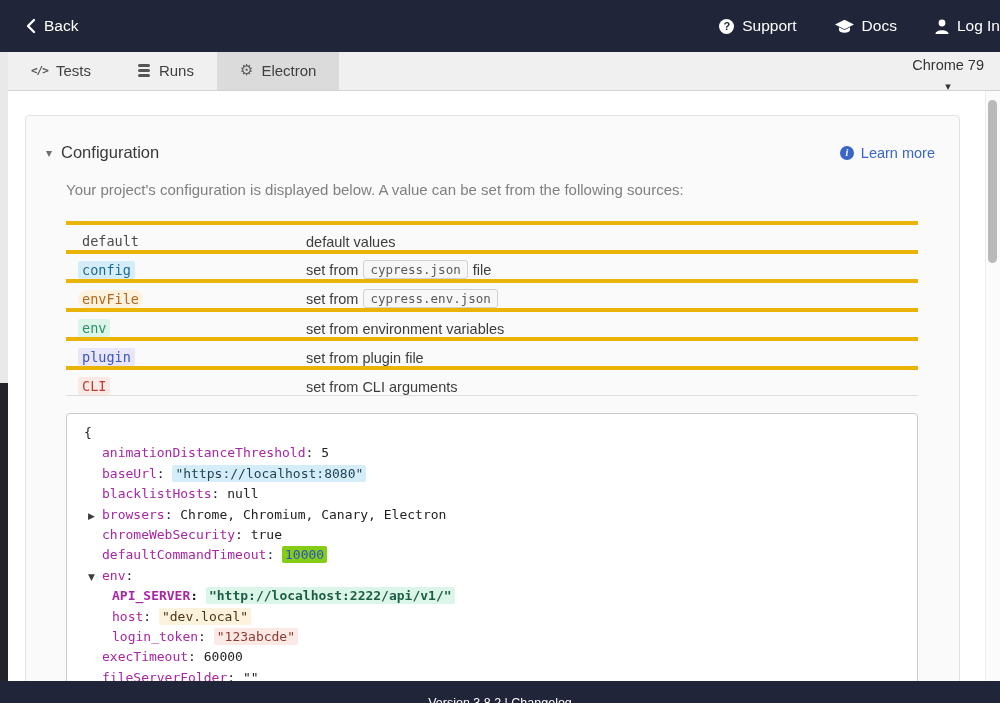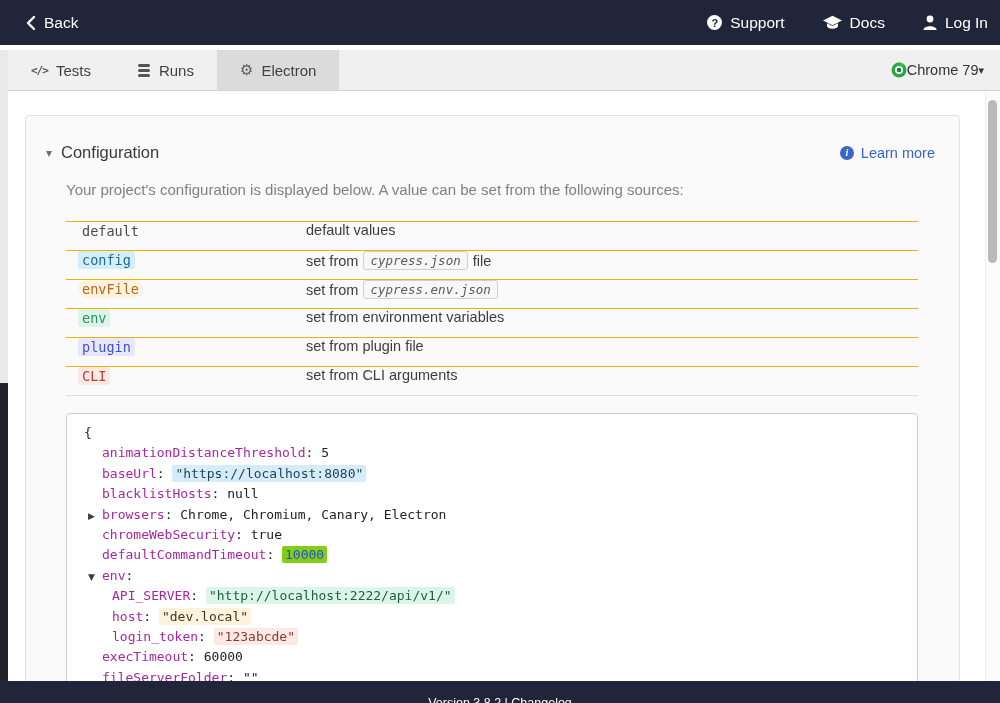--- a/index.html
+++ b/index.html
@@ -5,23 +5,23 @@
   * { margin:0; padding:0; box-sizing:border-box; }
   html,body { width:1000px; height:703px; }
   body {
     font-family:"Liberation Sans", sans-serif;
     position:relative; overflow:hidden; background:#fff; color:#333;
   }
   .mono { font-family:"DejaVu Sans Mono", monospace; }
 
   
   .topbar {
-    position:absolute; top:0; left:0; width:1000px; height:45px;
+    position:absolute; top:0; left:0; width:1000px; height:52px;
     background:#212539; color:#fff; display:flex; align-items:center;
-    justify-content:space-between; padding:0 12px 0 26px; z-index:30;
+    justify-content:space-between; padding:0 0 0 26px; z-index:30;
   }
   .back { display:flex; align-items:center; gap:8px; font-size:15.5px; font-weight:500; cursor:pointer; }
   .topnav { display:flex; align-items:center; gap:38px; }
   .topnav-item { display:flex; align-items:center; gap:8px; font-size:15.5px; font-weight:500; cursor:pointer; }
   .q-circle {
     width:15px; height:15px; border-radius:50%; background:#fff; color:#212539;
     font-size:11px; font-weight:bold; display:flex; align-items:center; justify-content:center;
   }
 
   
@@ -31,22 +31,22 @@
     display:flex; align-items:stretch; z-index:20;
   }
   .tab {
     display:flex; align-items:center; gap:8px; padding:0 23px;
     font-size:15px; color:#404040; cursor:pointer;
   }
   .tab.active { background:#dbdbdb; }
   .tab-icon-code { font-family:"DejaVu Sans Mono", monospace; font-size:11px; font-weight:bold; color:#555; letter-spacing:-1px; }
   .gear-glyph { font-family:"DejaVu Sans", sans-serif; font-size:15px; color:#5c5c5c; line-height:1; }
   .browser-select {
-    margin-left:auto; display:flex; align-items:center; 
-    padding:0 16px; font-size:14.5px; color:#333; cursor:pointer;
+    margin-left:auto; display:flex; align-items:center; gap:7px;
+    padding:0 16px; font-size:14.5px; color:#333; cursor:pointer;flex-direction:column;
   }
   .caret-down { font-family:"DejaVu Sans", sans-serif; font-size:11px; color:#333; }
 
   
   .sliver { position:absolute; left:0; width:8px; z-index:10; }
   .sliver.light { top:50px; height:333px; background:#e9e9e9; }
   .sliver.dark  { top:383px; height:298px; background:#232329; }
 
   
   .main { position:absolute; top:91px; left:8px; right:0; bottom:22px; background:#fff; overflow:hidden; z-index:5; }
@@ -61,30 +61,30 @@
   .learn-more { display:flex; align-items:center; gap:7px; color:#3a66c8; font-size:14.5px; cursor:pointer; }
   .info-circle {
     width:14px; height:14px; border-radius:50%; background:#3a66c8; color:#fff;
     font-size:10px; font-weight:bold; font-family:"Liberation Serif", serif;
     display:flex; align-items:center; justify-content:center; font-style:italic;
   }
   .desc { margin:19px 0 0 40px; font-size:15px; color:#808080; }
 
   
   .sources { margin:23px 0 0 40px; width:852px; border-bottom:1px solid #dedede; }
-  .trow { display:flex; align-items:flex-start; height:29px; border-top:1px solid #eab308; }
+  .trow { display:flex; align-items:flex-end; height:29px; border-top:4px solid #eab308; }
   .tkey {
     width:240px; padding-left:12px; font-size:13.5px;
     display:flex; align-items:center; flex-shrink:0;
   }
   .tkey .pill { padding:1px 4px; border-radius:2px; }
   .tdesc { font-size:14.5px; color:#3d3d3d; display:flex; align-items:center; gap:5px; }
   .chip {
     font-family:"DejaVu Sans Mono", monospace; font-size:12.5px; color:#5a5a5a;
-    background:#f7f7f7; border:1px solid #d0d0d0; border-radius:3px; padding:1px 6px;font-style:italic;
+    background:#f7f7f7; border:1px solid #d0d0d0; border-radius:3px; padding:1px 6px;
   }
 
   
   .codebox {
     margin:17px 0 0 40px; width:852px; height:330px;
     background:#fff; border:1px solid #ccc; border-radius:4px;
     padding:9px 0 0 17px; overflow:hidden;
   }
   .cline {
     position:relative; font-family:"DejaVu Sans Mono", monospace;
@@ -231,21 +231,21 @@
 
     <div class="codebox">
         <div class="cline" style="padding-left: 0px;">{</div>
         <div class="cline" style="padding-left: 18px;"><span class="ckey">animationDistanceThreshold</span>: <span>5</span></div>
         <div class="cline" style="padding-left: 18px;"><span class="ckey">baseUrl</span>: <span class="cval" style="background: rgb(213, 237, 248); color: rgb(29, 63, 82);">"https://localhost:8080"</span></div>
         <div class="cline" style="padding-left: 18px;"><span class="ckey">blacklistHosts</span>: <span>null</span></div>
         <div class="cline" style="padding-left: 18px;"><span class="arrow" style="left: 4px;">▶</span><span class="ckey">browsers</span>: <span>Chrome, Chromium, Canary, Electron</span></div>
         <div class="cline" style="padding-left: 18px;"><span class="ckey">chromeWebSecurity</span>: <span>true</span></div>
         <div class="cline" style="padding-left: 18px;"><span class="ckey">defaultCommandTimeout</span>: <span class="cval" style="background: #84cc16; color: rgb(43, 80, 200);">10000</span></div>
         <div class="cline" style="padding-left: 18px;"><span class="arrow" style="left: 4px;">▼</span><span class="ckey">env</span>:</div>
-        <div class="cline" style="padding-left: 28px;"><span class="ckey">API_SERVER</span>: <span class="cval" style="background: rgb(220, 245, 233); color: rgb(28, 94, 67);">"http://localhost:2222/api/v1/"</span></div>
+        <div class="cline" style="padding-left: 28px; font-weight: bold;"><span class="ckey">API_SERVER</span>: <span class="cval" style="background: rgb(220, 245, 233); color: rgb(28, 94, 67);">"http://localhost:2222/api/v1/"</span></div>
         <div class="cline" style="padding-left: 28px;"><span class="ckey">host</span>: <span class="cval" style="background: rgb(253, 242, 221); color: rgb(74, 54, 19);">"dev.local"</span></div>
         <div class="cline" style="padding-left: 28px;"><span class="ckey">login_token</span>: <span class="cval" style="background: rgb(251, 233, 230); color: rgb(140, 58, 50);">"123abcde"</span></div>
         <div class="cline" style="padding-left: 18px;"><span class="ckey">execTimeout</span>: <span>60000</span></div>
         <div class="cline" style="padding-left: 18px;"><span class="ckey">fileServerFolder</span>: <span>""</span></div>
       </div>
   </div>
 </div>
 
 <div class="scroll-track">
   <div class="scroll-thumb"></div>

